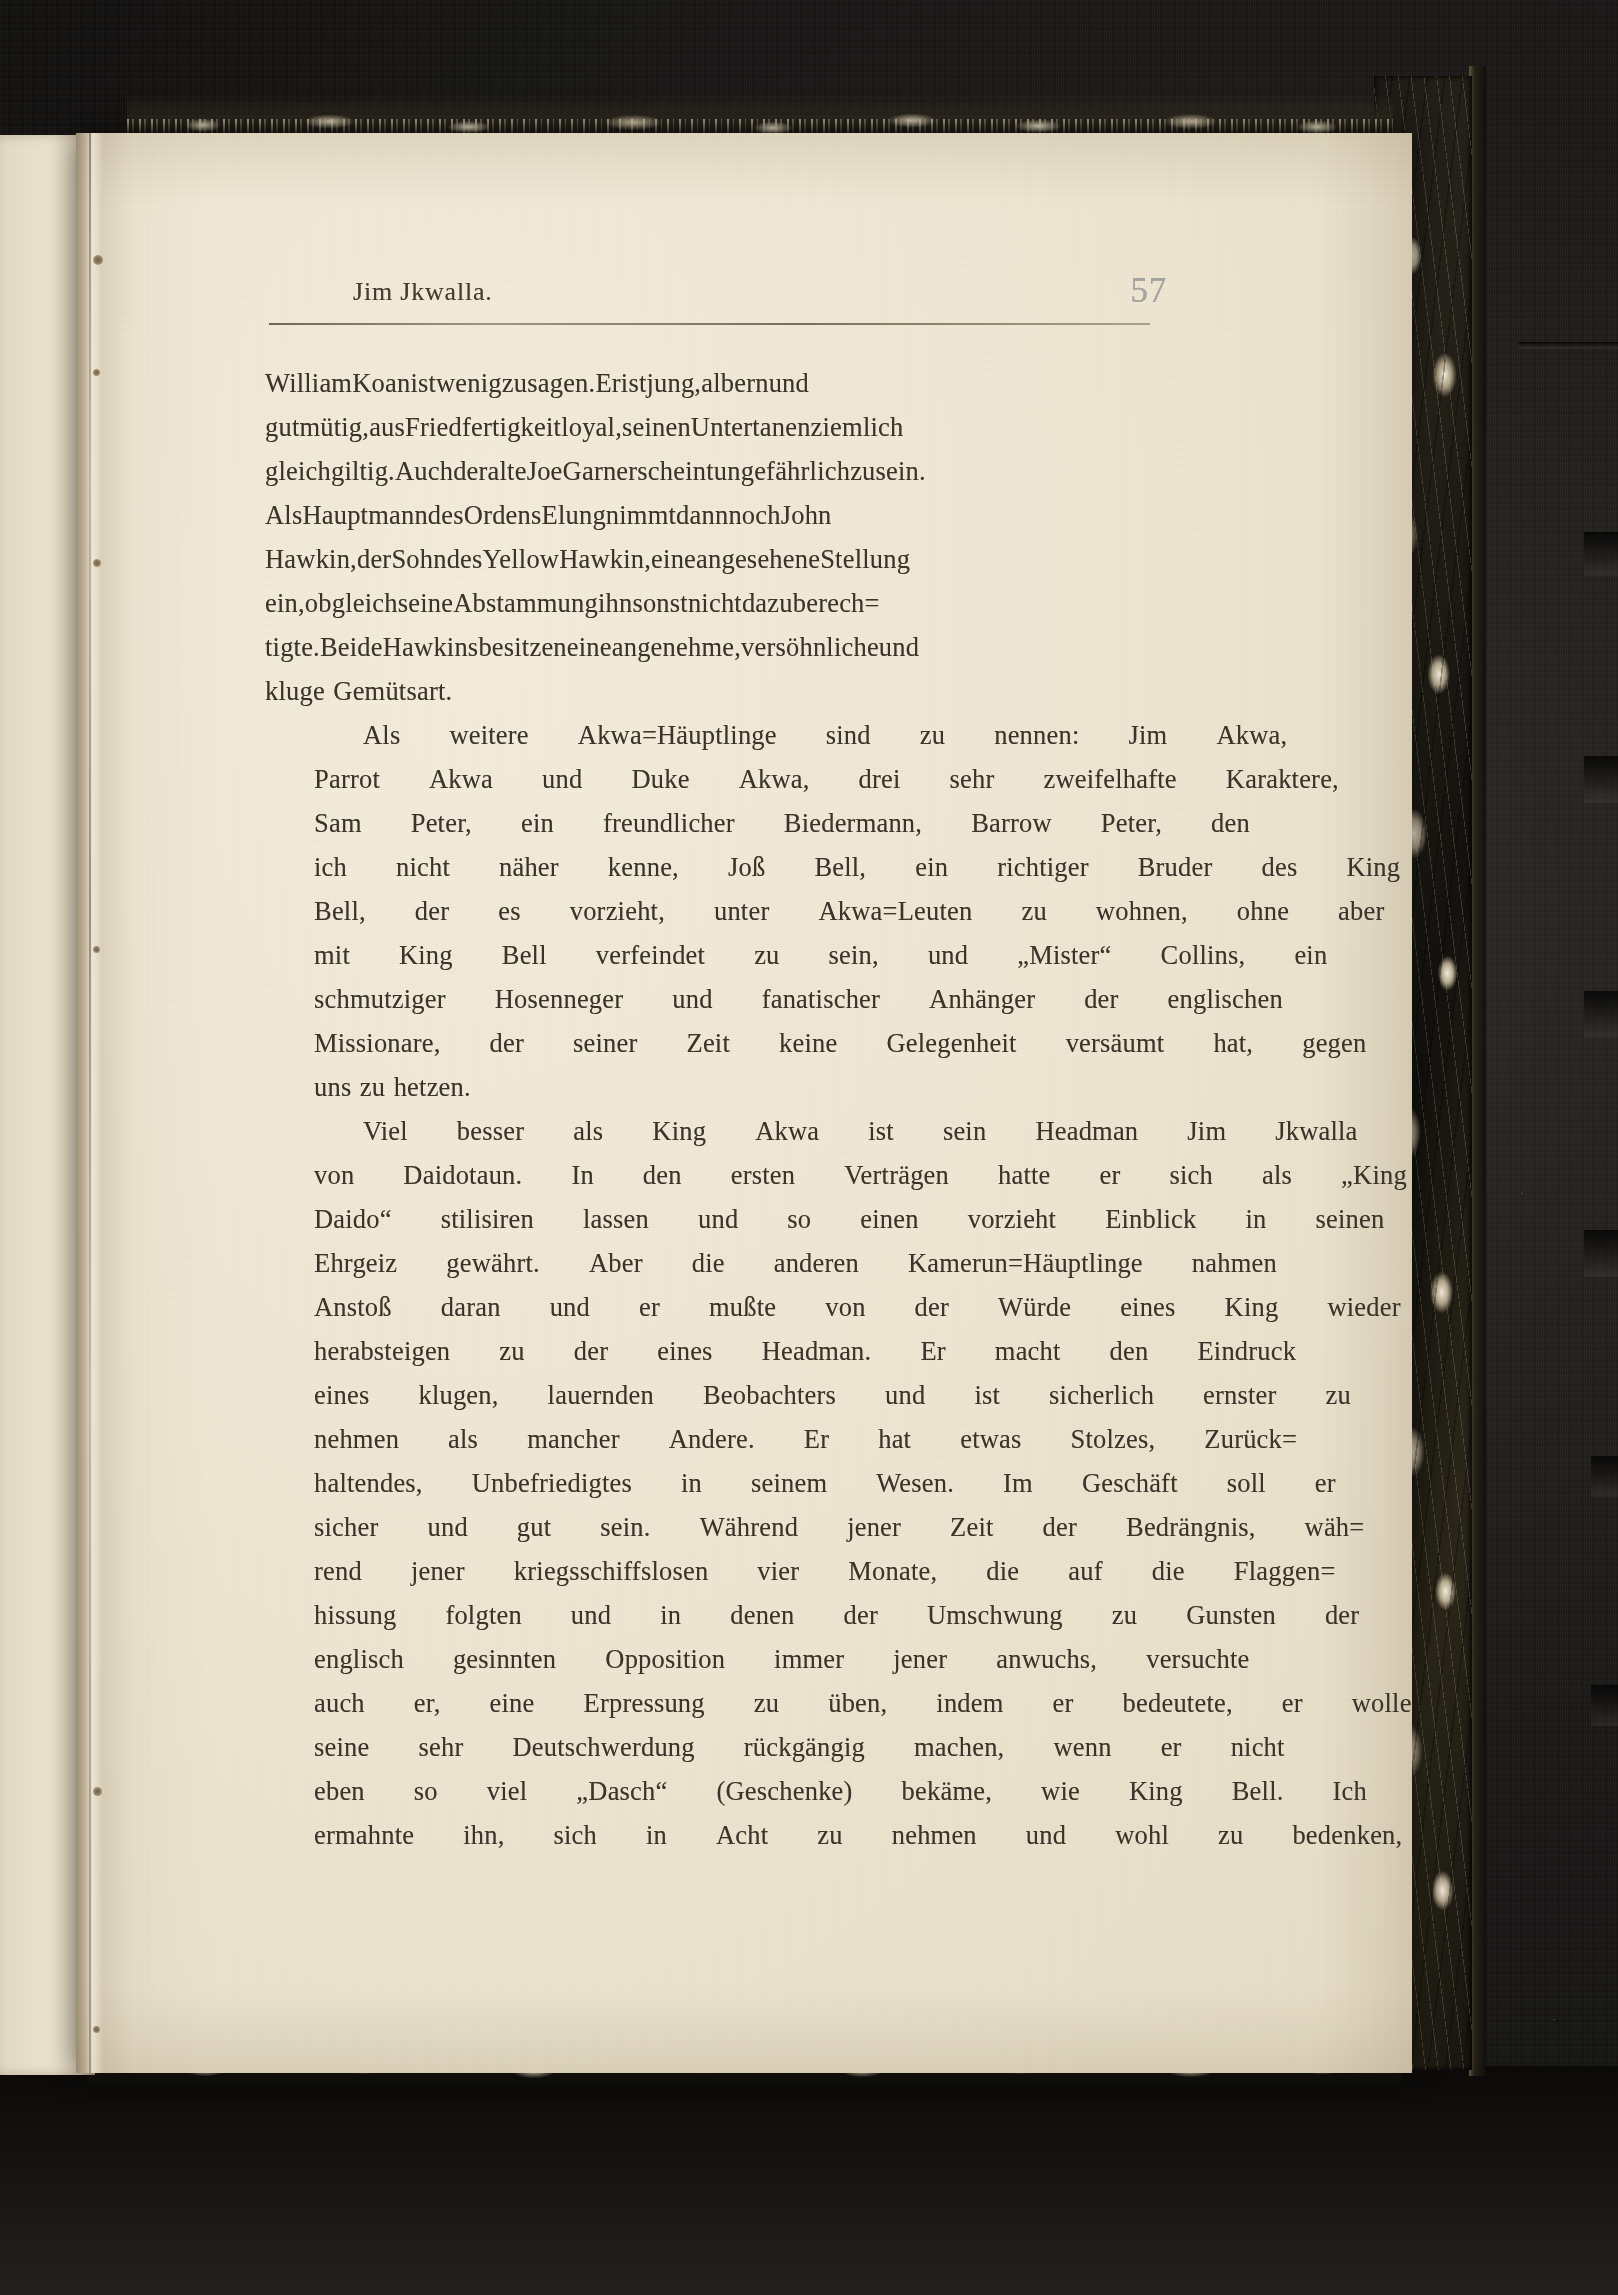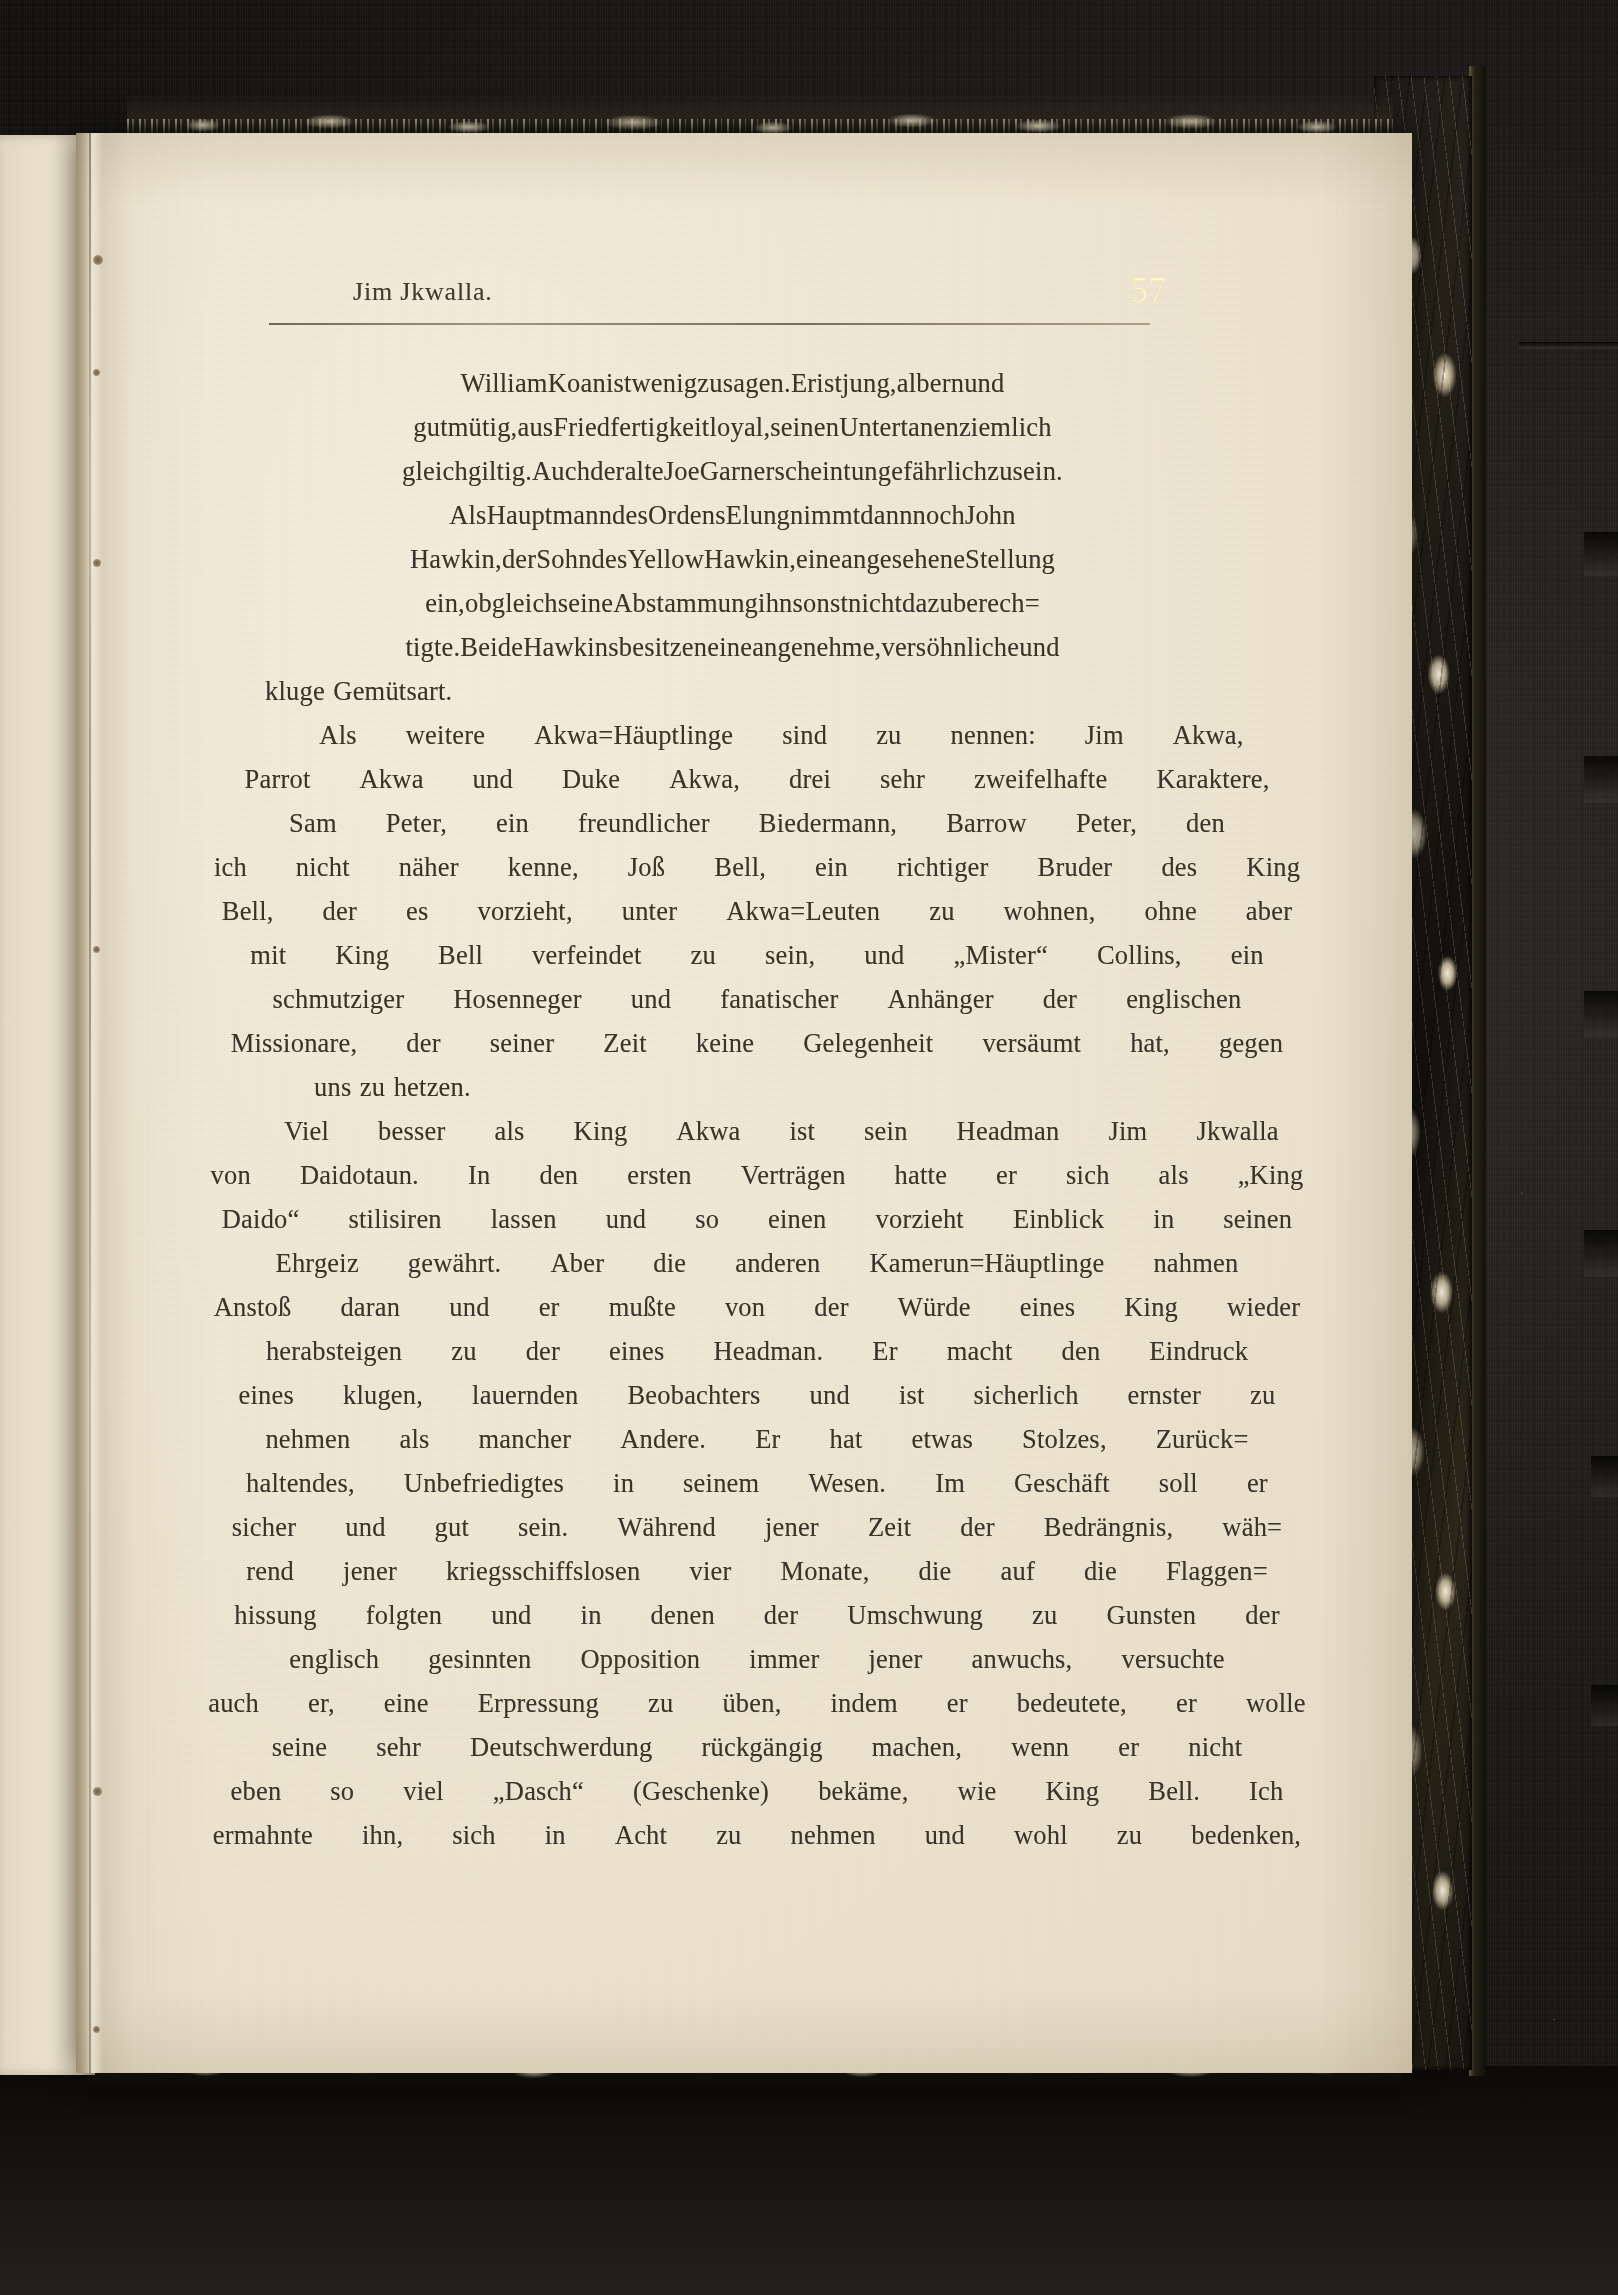--- a/index.html
+++ b/index.html
@@ -278,21 +278,21 @@
     font-size: 26px;
     letter-spacing: 0.8px;
     color: #433a30;
   }
   .runhead-folio {
     position: absolute;
     right: 0;
     top: -6.3px;
     font-size: 35px;
     letter-spacing: 0.8px;
-    color: #fef9c3;
+    color: #a3a3a3;
   }
   .rule {
     position: absolute;
     left: 4px;
     top: 46px;
     width: 881px;
     height: 1.6px;
     background: linear-gradient(90deg,
       rgba(95,80,60,.85) 0%,
       rgba(95,80,60,.55) 25%,
@@ -318,22 +318,21 @@
     text-indent: 49px;
   }
 
   
   .ln {
     display: block;
     white-space: pre;
   }
   .ln.j {
     display: flex;
-    justify-content: center;
-    margin-left: 33px;
+    justify-content: flex-start;
   }
   .ln.j > span { white-space: pre; }
   .ln.ind { padding-left: 49px; }
 
   
   .typeblock { text-shadow: 0 0 0.5px rgba(60,52,42,.35); }
 </style>
 </head>
 <body>
 

